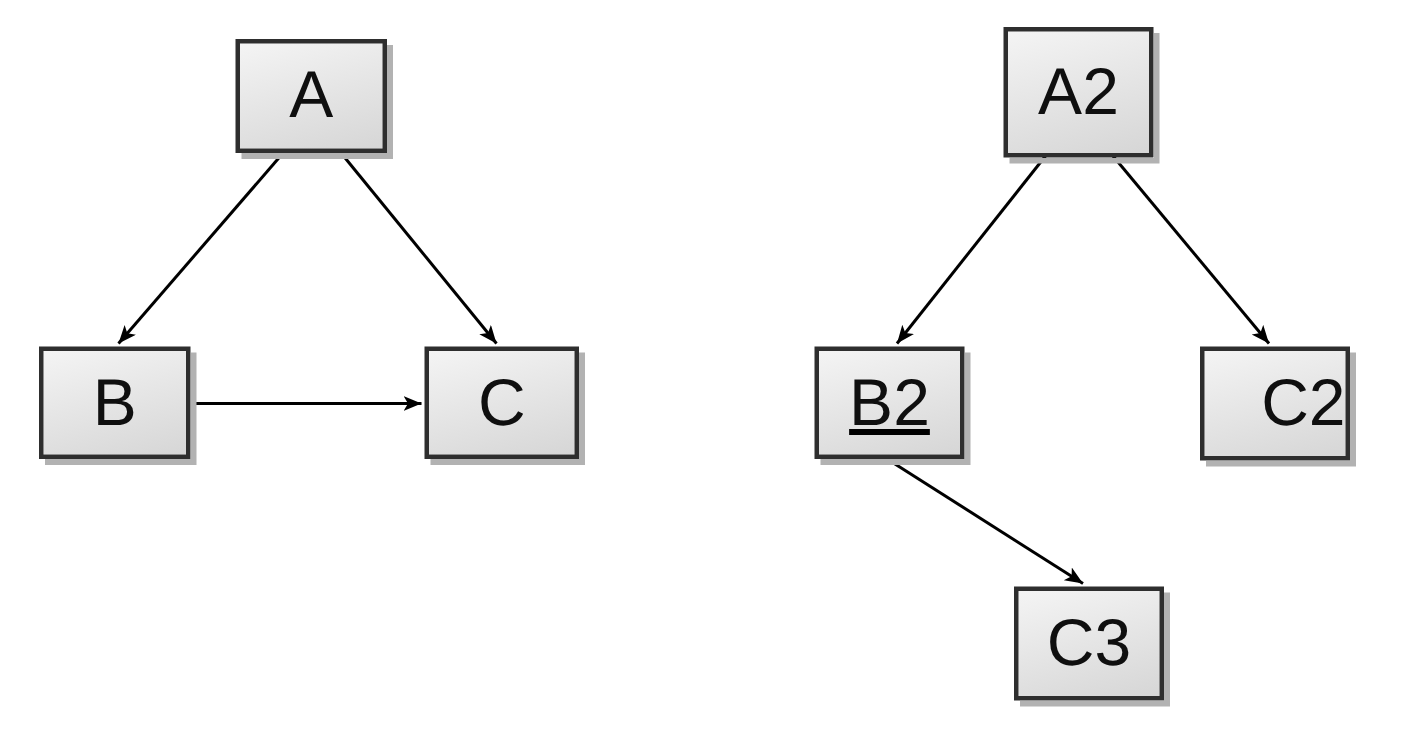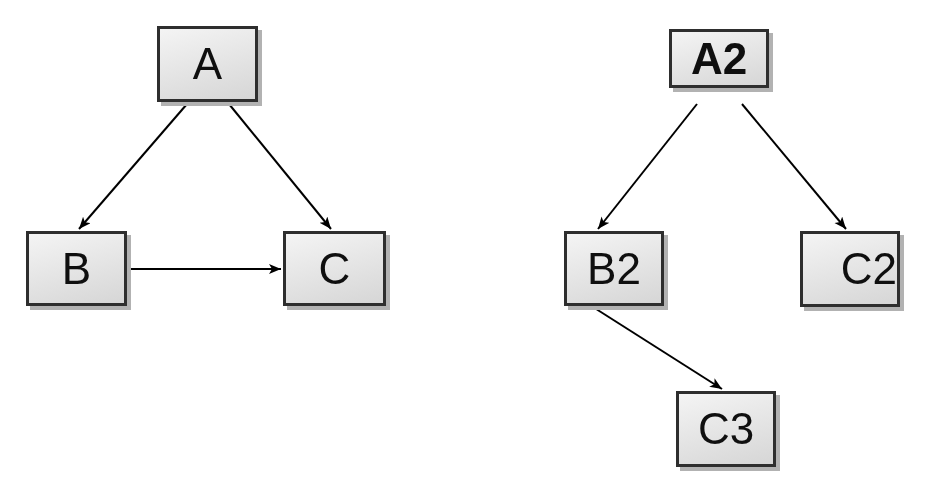--- a/index.html
+++ b/index.html
@@ -63,24 +63,24 @@
   <div id="node-layer">
       <div class="node" style="left: 157px; top: 26px; width: 101px; height: 76px;">
         <span class="node-label">A</span>
       </div>
       <div class="node" style="left: 26px; top: 231px; width: 101px; height: 75px;">
         <span class="node-label">B</span>
       </div>
       <div class="node" style="left: 283px; top: 231px; width: 103px; height: 75px;">
         <span class="node-label">C</span>
       </div>
-      <div class="node" style="left: 669px; top: 29px; width: 100px; height: 59px; font-weight: bold;">
+      <div class="node" style="left: 669px; top: 18px; width: 100px; height: 87px;">
         <span class="node-label">A2</span>
       </div>
-      <div class="node" style="left: 564px; top: 231px; width: 100px; height: 75px;">
+      <div class="node" style="left: 543px; top: 231px; width: 100px; height: 75px; text-decoration: underline;">
         <span class="node-label">B2</span>
       </div>
       <div class="node" style="left: 800px; top: 231px; width: 100px; height: 76px; justify-content: flex-end;">
         <span class="node-label">C2</span>
       </div>
       <div class="node" style="left: 676px; top: 391px; width: 100px; height: 76px;">
         <span class="node-label">C3</span>
       </div>
     </div>
 </div>

